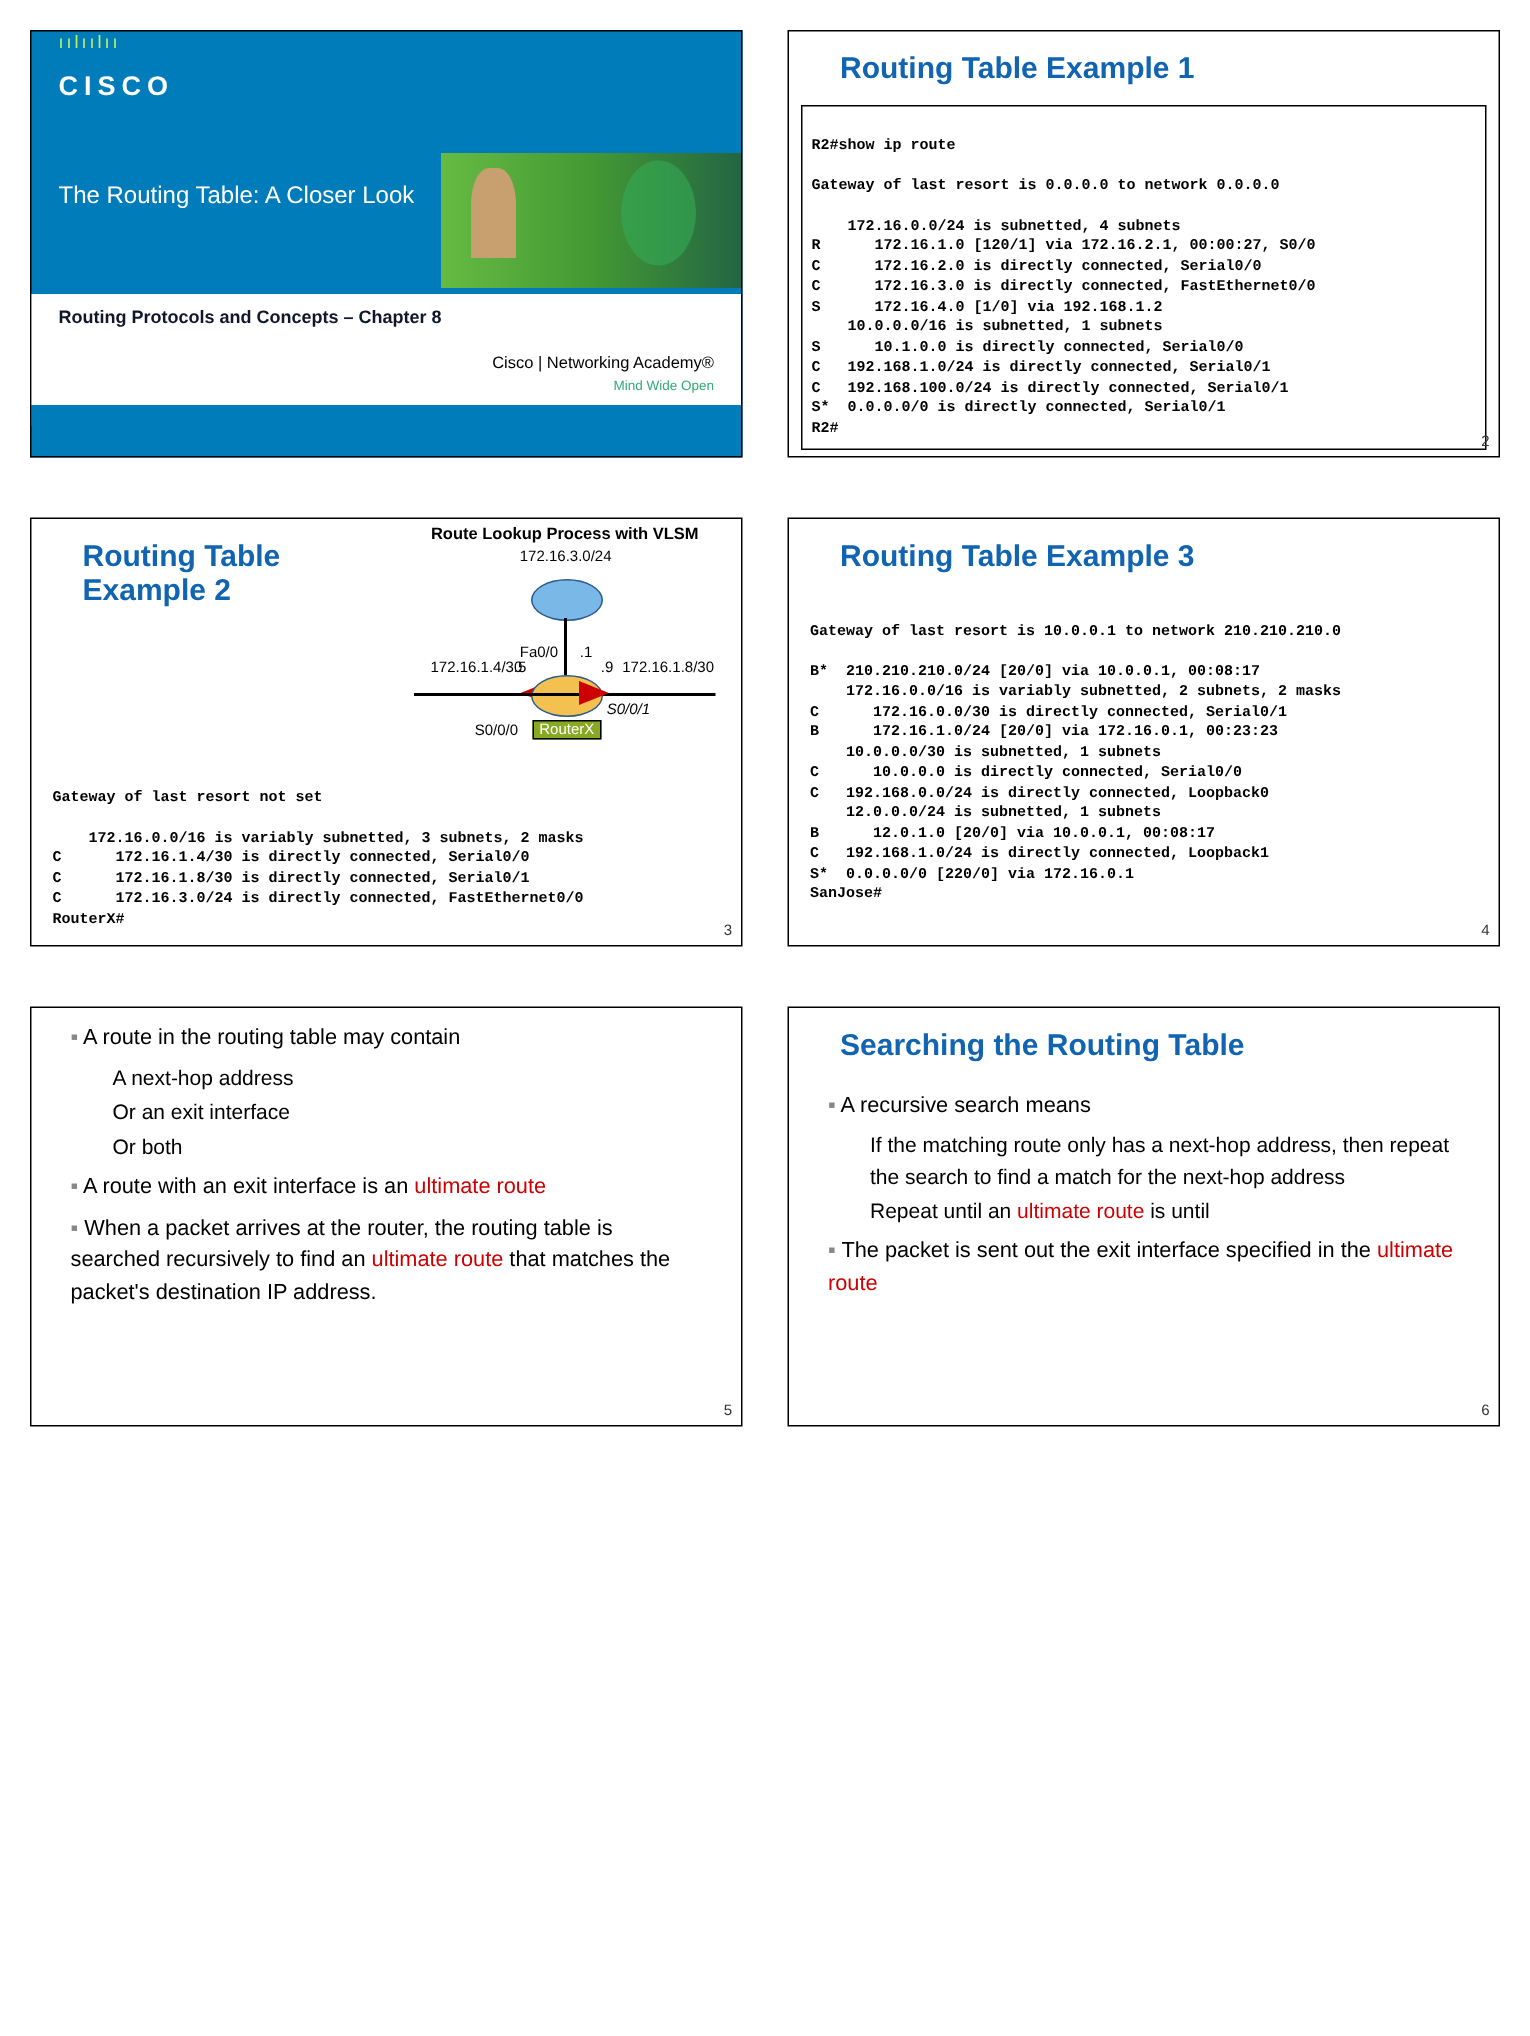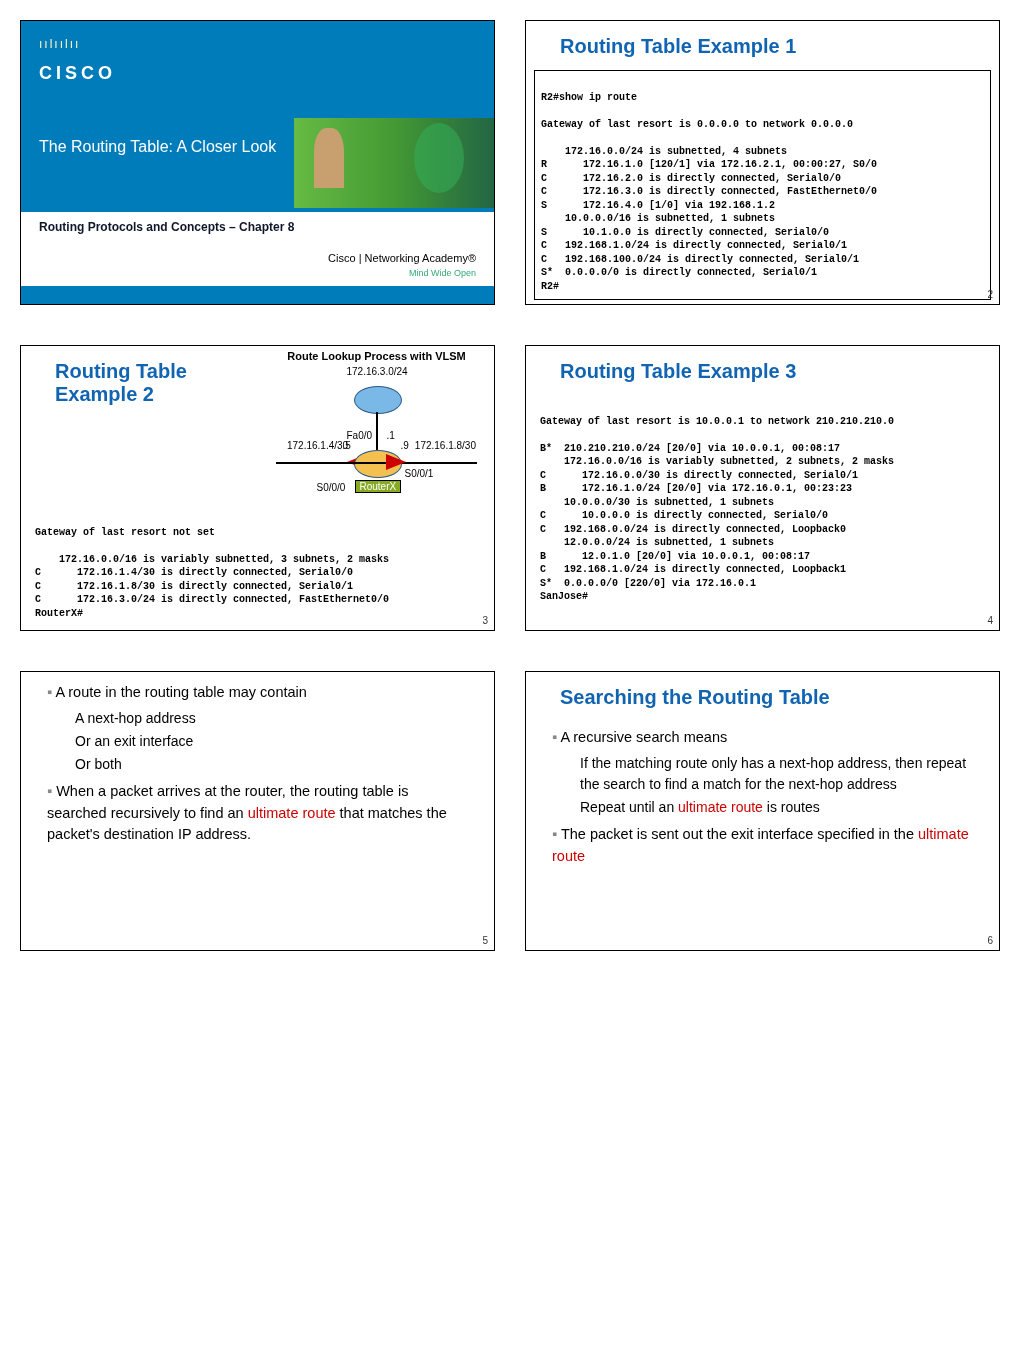--- a/index.html
+++ b/index.html
@@ -37,25 +37,24 @@
   }
   .cisco-logo {
     color: #fff;
     font-weight: bold;
     font-size: 18px;
     padding: 12px 18px 4px 18px;
     letter-spacing: 4px;
     font-family: Arial;
   }
   .cisco-bars {
-    color:#fef9c3;
+    color:#bef264;
     padding:0 18px;
     font-size:12px;
     letter-spacing:2px;
-    margin-top:16px;
   }
   .title-row {
     display: flex;
     margin-top: 30px;
   }
   .title-text {
     flex: 1;
     color: #fff;
     font-size: 16px;
     padding: 20px 8px 20px 18px;
@@ -242,21 +241,21 @@
           <div class="lbl" style="left:50%;top:68px;margin-left:10px;">.1</div>
           <div class="lbl" style="left:20px;top:78px;">172.16.1.4/30</div>
           <div class="lbl" style="right:10px;top:78px;">172.16.1.8/30</div>
           <div class="tri-l"></div>
           <div class="line-l"></div>
           <div class="router router-mid"></div>
           <div class="line-r"></div>
           <div class="tri-r"></div>
           <div class="lbl" style="left:50%;top:78px;margin-left:-34px;">.5</div>
           <div class="lbl" style="left:50%;top:78px;margin-left:24px;">.9</div>
-          <div class="lbl" style="left:50%;top:106px;margin-left:28px;">S0/0/1</div>
+          <div class="lbl" style="left:50%;top:106px;margin-left:28px;font-style:italic;">S0/0/1</div>
           <div class="lbl" style="left:50%;top:120px;margin-left:-60px;">S0/0/0</div>
           <div class="rx-label">RouterX</div>
         </div>
       </div>
     </div>
     <div class="term" style="border:none;">
 <span>Gateway of last resort not set</span>
 
 <span>    172.16.0.0/16 is variably subnetted, 3 subnets, 2 masks</span>
 <span>C      172.16.1.4/30 is directly connected, Serial0/0</span>
@@ -285,29 +284,30 @@
 <span>SanJose#</span></div>
     <div class="page-num">4</div>
   </div>
 
   <div class="slide">
     <div class="body">
       <div class="b1">A route in the routing table may contain</div>
       <div class="b2">A next-hop address</div>
       <div class="b2">Or an exit interface</div>
       <div class="b2">Or both</div>
+      <div class="b1"><span>A route with an exit interface is an </span><span class="red">ultimate route</span></div>
       <div class="b1"><span>When a packet arrives at the router, the routing table is searched recursively to find an </span><span class="red">ultimate route</span><span> that matches the packet's destination IP address.</span></div>
     </div>
     <div class="page-num">5</div>
   </div>
 
   <div class="slide">
     <div class="heading">Searching the Routing Table</div>
     <div class="body">
       <div class="b1">A recursive search means</div>
       <div class="b2">If the matching route only has a next-hop address, then repeat the search to find a match for the next-hop address</div>
-      <div class="b2"><span>Repeat until an </span><span class="red">ultimate route</span><span> is routes</span></div>
+      <div class="b2"><span>Repeat until an </span><span class="red">ultimate route</span><span> is until</span></div>
       <div class="b1"><span>The packet is sent out the exit interface specified in the </span><span class="red">ultimate route</span></div>
     </div>
     <div class="page-num">6</div>
   </div>
 
 </div>
 
 </body></html>

